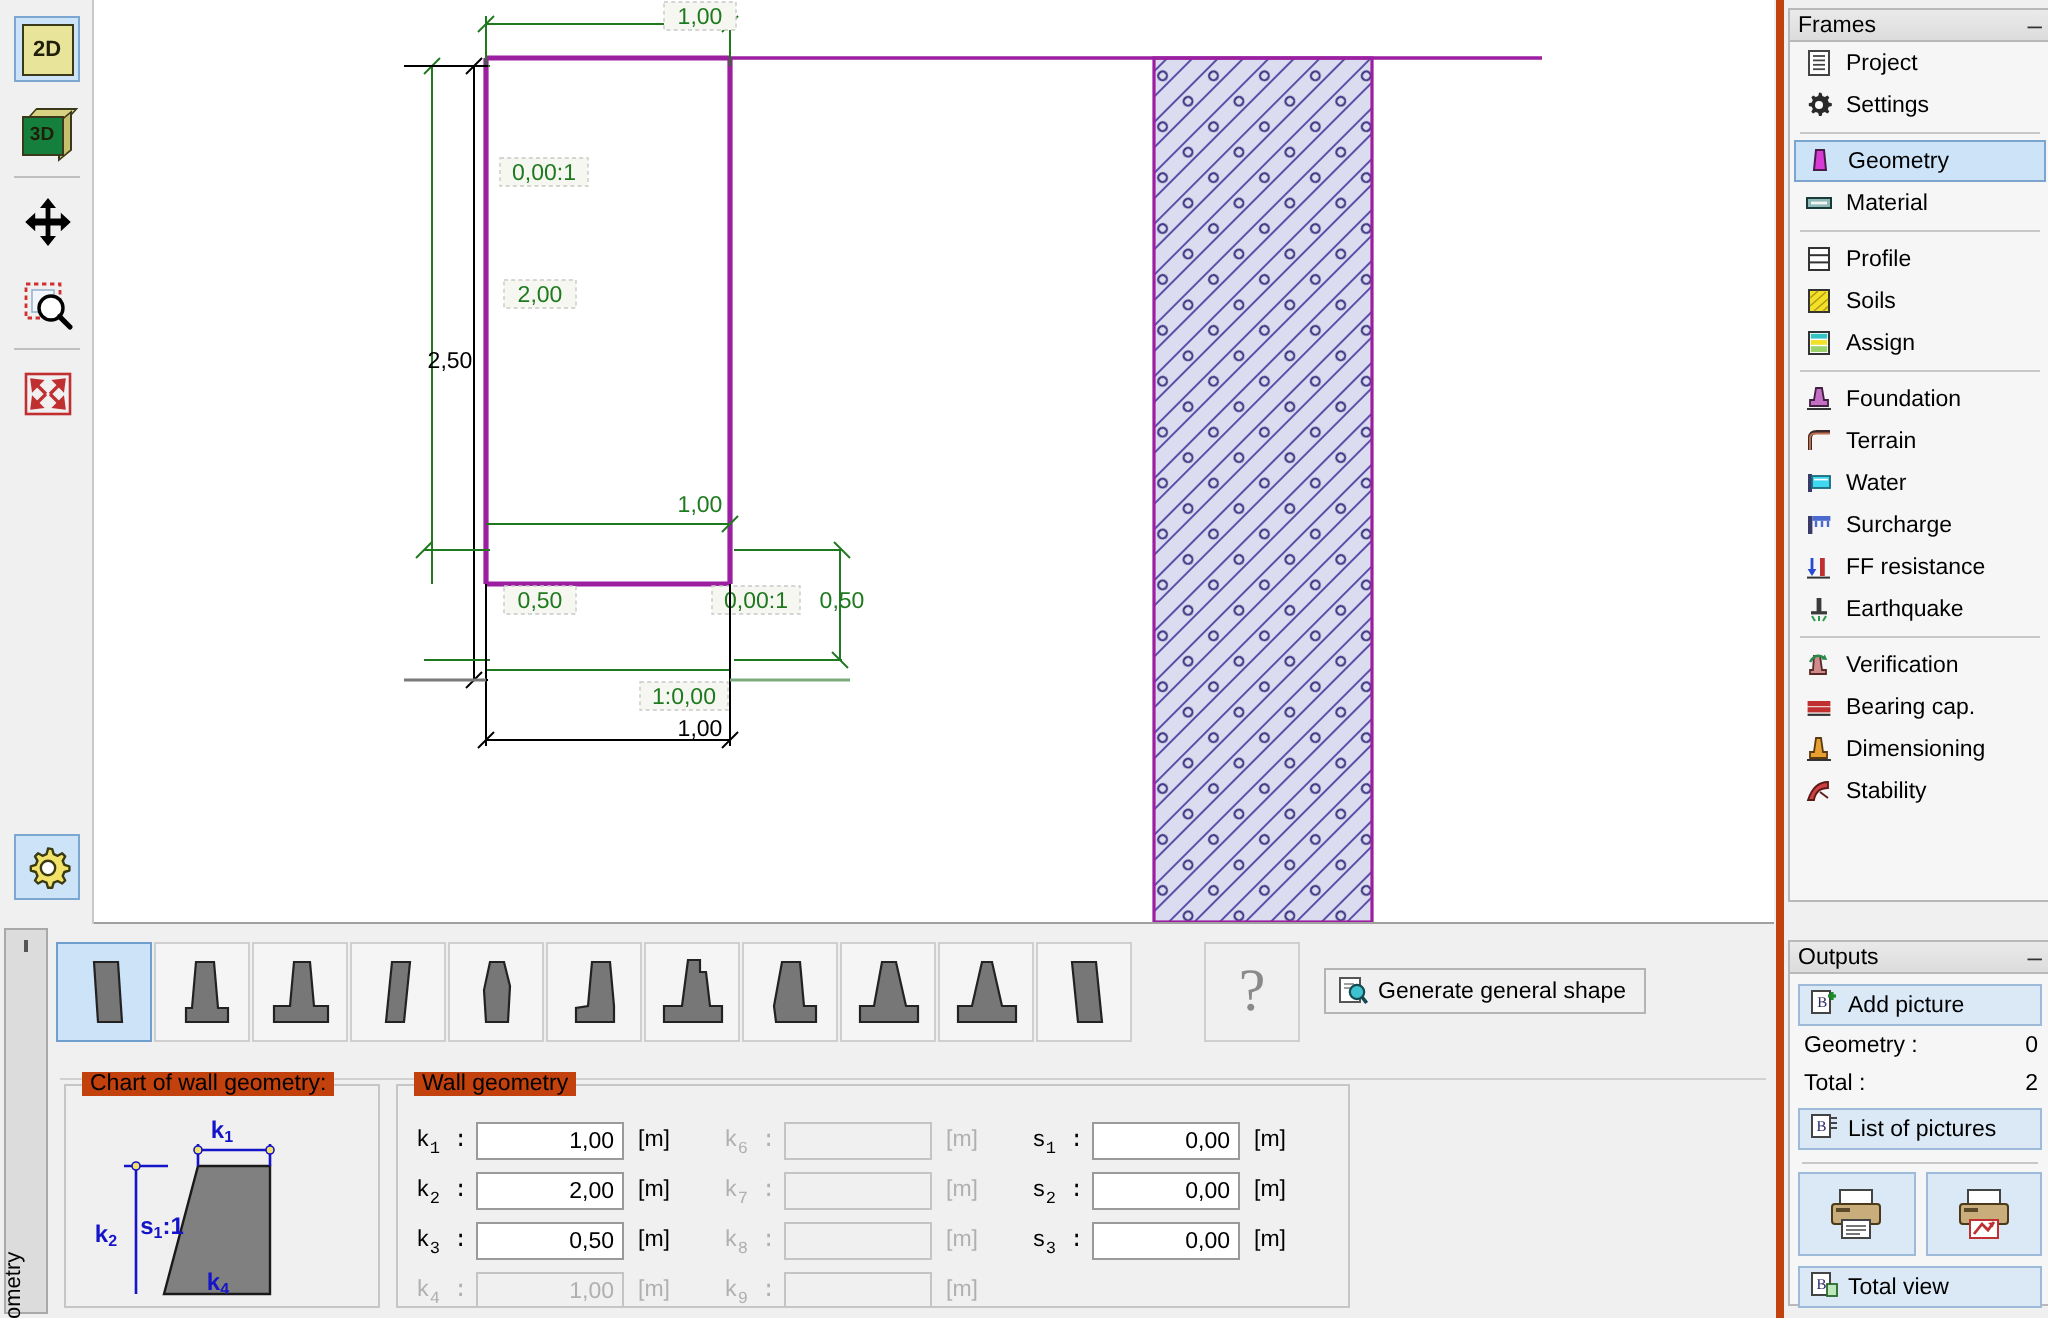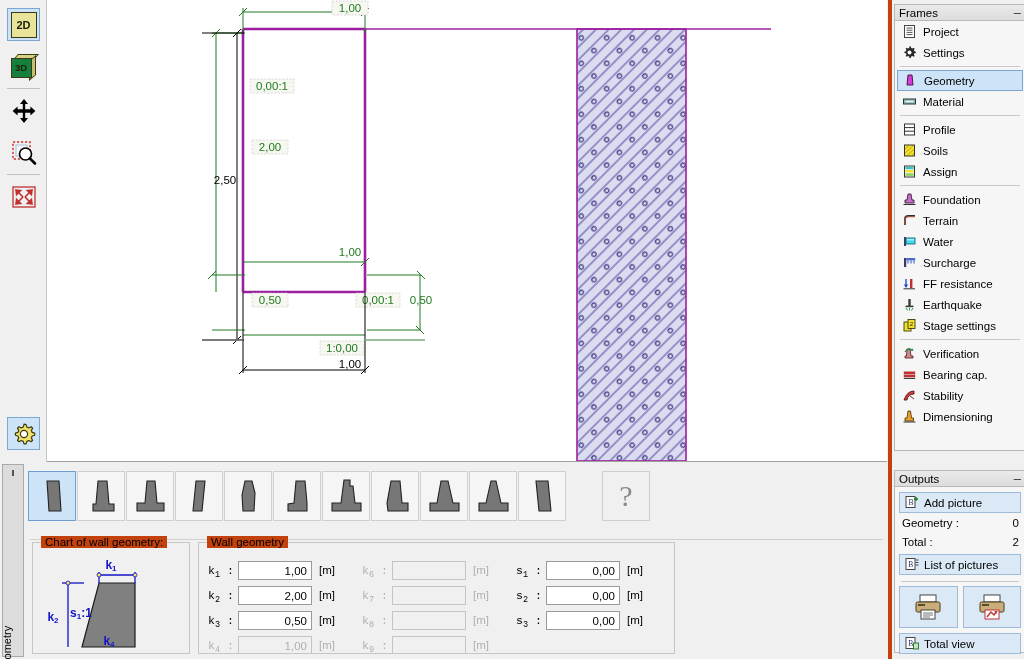--- a/index.html
+++ b/index.html
@@ -519,20 +519,30 @@
       <div class="shape-btn" style="left:490px;">
         <svg width="34" height="38" viewBox="0 0 34 38">
             <polygon points="11,4 23,4 26,34 14,34" fill="#777" stroke="#222" stroke-width="1.1"></polygon>
           </svg>
       </div>
 
       <div id="help-btn">
         <span>?</span>
       </div>
 
+      <div id="gen-shape-btn">
+        <svg width="15" height="15" viewBox="0 0 15 15">
+          <rect x="1" y="1" width="10" height="12" fill="#fff" stroke="#555" stroke-width="1"></rect>
+          <line x1="3" y1="4" x2="8" y2="4" stroke="#888" stroke-width="0.8"></line>
+          <line x1="3" y1="6" x2="8" y2="6" stroke="#888" stroke-width="0.8"></line>
+          <circle cx="9.5" cy="8" r="3.6" fill="#3fc2d0" stroke="#134a52" stroke-width="1.1"></circle>
+          <line x1="12" y1="10.5" x2="14.3" y2="13.5" stroke="#134a52" stroke-width="1.8"></line>
+        </svg>
+        <span>Generate general shape</span>
+      </div>
 
       <div class="strip-divider"></div>
     </div>
 
     <div class="groupbox" id="chart-group">
       <div class="gb-title">Chart of wall geometry:</div>
       <svg id="chart-svg" width="146" height="96" viewBox="0 0 146 96">
 
         <polygon points="60,28 96,28 96,92 43,92" fill="#808080" stroke="#1a1a1a" stroke-width="1.2"></polygon>
 
@@ -760,30 +770,20 @@
             <rect x="3.5" y="8.6" width="8" height="1.6" fill="#3a3a3a"></rect>
             <g stroke="#2a9a4a" stroke-width="1">
                 <line x1="4" y1="11" x2="5.5" y2="13.5"></line>
                 <line x1="7.5" y1="11" x2="7.5" y2="13.5"></line>
                 <line x1="11" y1="11" x2="9.5" y2="13.5"></line>
               </g>
           </svg>
         </span>
         <span>Earthquake</span>
       </div>
-      <div class="nav-item">
-        <span class="nav-ico">
-          <svg width="15" height="15" viewBox="0 0 15 15">
-            <rect x="2" y="4" width="7" height="9" fill="#f2e02a" stroke="#3a3a10" stroke-width="0.9"></rect>
-            <rect x="6" y="1.5" width="7" height="9" fill="#f2e02a" stroke="#3a3a10" stroke-width="0.9"></rect>
-            <text x="9.5" y="8" font-size="6" fill="#1a1a1a" text-anchor="middle" font-family="Liberation Sans, sans-serif">2</text>
-          </svg>
-        </span>
-        <span>Stage settings</span>
-      </div>
 
       <div class="nav-sep"></div>
 
       <div class="nav-item">
         <span class="nav-ico">
           <svg width="15" height="15" viewBox="0 0 15 15">
             <polygon points="5,3 8,3 9,10 11,10 11,12 3,12 3,10 4.5,10" fill="#d08a8a" stroke="#5a2a2a" stroke-width="0.9"></polygon>
             <path d="M3 6 Q6 1 10 4" fill="none" stroke="#2a8a4a" stroke-width="1.2"></path>
             <polygon points="10.4,2.2 11.6,5 8.6,4.8" fill="#2a8a4a"></polygon>
           </svg>
@@ -796,34 +796,34 @@
             <rect x="1.8" y="4.5" width="11.4" height="2.6" fill="#c03030"></rect>
             <rect x="1.8" y="7.6" width="11.4" height="2.6" fill="#c03030"></rect>
             <line x1="1.8" y1="11.4" x2="13.2" y2="11.4" stroke="#333" stroke-width="1.1"></line>
           </svg>
         </span>
         <span>Bearing cap.</span>
       </div>
       <div class="nav-item">
         <span class="nav-ico">
           <svg width="15" height="15" viewBox="0 0 15 15">
+            <polygon points="6,2 8.5,2 9.5,9 11.5,9 11.5,12 3,12 3,9 5,9" fill="#e8a030" stroke="#5a3a10" stroke-width="0.9"></polygon>
+            <line x1="1.5" y1="13" x2="13.5" y2="13" stroke="#333" stroke-width="1"></line>
+          </svg>
+        </span>
+        <span>Dimensioning</span>
+      </div>
+      <div class="nav-item">
+        <span class="nav-ico">
+          <svg width="15" height="15" viewBox="0 0 15 15">
             <path d="M2 12 Q5 3 12 3 L12 6 Q6 6 5 12 Z" fill="#d04040" stroke="#5a1a1a" stroke-width="0.9"></path>
             <line x1="8" y1="8" x2="12" y2="11" stroke="#5a1a1a" stroke-width="0.9"></line>
           </svg>
         </span>
         <span>Stability</span>
-      </div>
-      <div class="nav-item">
-        <span class="nav-ico">
-          <svg width="15" height="15" viewBox="0 0 15 15">
-            <polygon points="6,2 8.5,2 9.5,9 11.5,9 11.5,12 3,12 3,9 5,9" fill="#e8a030" stroke="#5a3a10" stroke-width="0.9"></polygon>
-            <line x1="1.5" y1="13" x2="13.5" y2="13" stroke="#333" stroke-width="1"></line>
-          </svg>
-        </span>
-        <span>Dimensioning</span>
       </div>
     </div>
 
     <div class="panel-header" style="top:470px;gap:44px;">
       <span>Outputs</span>
       <span class="hdr-min">–</span>
     </div>
 
     <div class="panel-body" style="top:487px; height:166px; padding-top:5px;">
 

